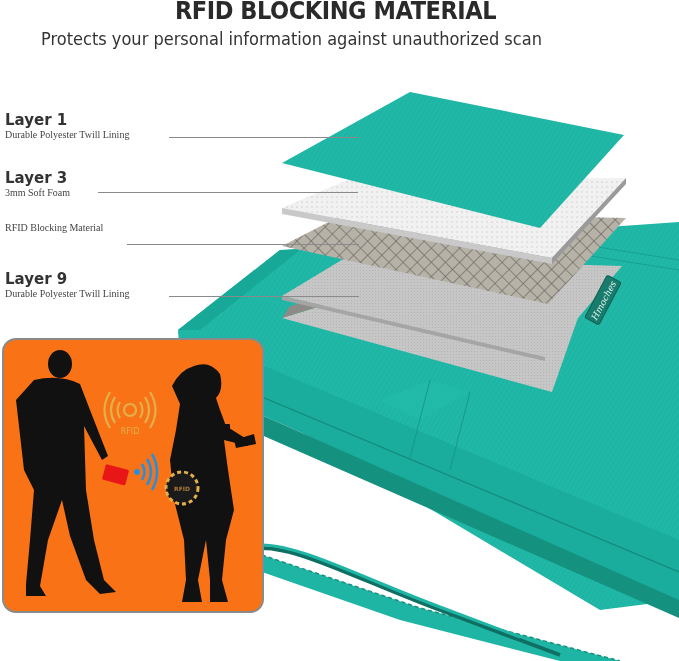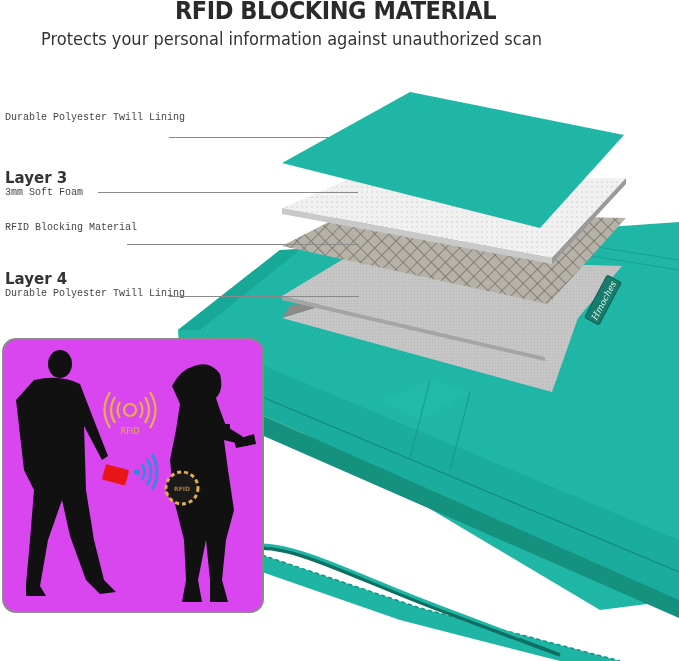--- a/index.html
+++ b/index.html
@@ -1,24 +1,24 @@
 <!DOCTYPE html>
 <html><head>
 <meta charset="utf-8">
 <style>
   html, body { margin: 0; padding: 0; background: #ffffff; }
   body { width: 679px; height: 661px; position: relative; overflow: hidden; font-family: "Liberation Sans", "DejaVu Sans", sans-serif; }
   .title { position: absolute; left: 0; width: 679px; top: -4px; text-align: center; font-family: "DejaVu Sans", sans-serif; font-weight: bold; font-size: 25px; color: #2a2a2a; letter-spacing: -0.5px; transform: scaleX(0.9); transform-origin: 300px 0; }
   .subtitle { position: absolute; left: 41px; top: 28px; font-family: "DejaVu Sans", sans-serif; font-size: 18px; color: #333; transform: scaleX(0.9); transform-origin: 0 0; white-space: nowrap; }
   .layer-label { position: absolute; left: 5px; }
   .layer-label .name { font-family: "DejaVu Sans", sans-serif; font-weight: bold; font-size: 15px; color: #333; line-height: 17px; }
-  .layer-label .desc { font-family: Liberation Mono, monospace; font-size: 10px; color: #444; line-height: 12px; white-space: nowrap; }
+  .layer-label .desc { font-family: Liberation Serif, serif; font-size: 10px; color: #444; line-height: 12px; white-space: nowrap; }
   .leader { position: absolute; height: 1px; background: #8a8a8a; }
   svg.scene { position: absolute; left: 0; top: 0; }
-  .inset { position: absolute; left: 2px; top: 338px; width: 258px; height: 271px; border: 2px solid #8a8a8a; border-radius: 14px; background: #d946ef; overflow: hidden; }
+  .inset { position: absolute; left: 2px; top: 338px; width: 258px; height: 271px; border: 2px solid #8a8a8a; border-radius: 14px; background: #f97316; overflow: hidden; }
 </style>
 </head>
 <body>
 
 <div class="title">RFID BLOCKING MATERIAL</div>
 <div class="subtitle">Protects your personal information against unauthorized scan</div>
 
 <svg class="scene" width="679" height="661" viewBox="0 0 679 661">
   <defs>
     <pattern id="twill" width="4" height="4" patternUnits="userSpaceOnUse" patternTransform="rotate(30)">
@@ -72,37 +72,38 @@
 
   <polygon points="282,163 410,92 624,135 540,228" fill="url(#twill)"></polygon>
 
   <g transform="translate(603,300) rotate(-62)">
     <rect x="-24" y="-8" width="48" height="16" rx="2" fill="#177c6c" stroke="#0f5f53" stroke-width="1"></rect>
     <text x="0" y="4" text-anchor="middle" font-family="DejaVu Serif, serif" font-style="italic" font-size="9" fill="#e8f5f2">Hmoches</text>
   </g>
 </svg>
 
 <div class="layer-label" style="top:112px;">
+  <div class="name">Layer 1</div>
   <div class="desc">Durable Polyester Twill Lining</div>
 </div>
 <div class="leader" style="left:169px; top:137px; width:190px;"></div>
 
 <div class="layer-label" style="top:170px;">
   <div class="name">Layer 3</div>
   <div class="desc">3mm Soft Foam</div>
 </div>
 <div class="leader" style="left:98px; top:192px; width:260px;"></div>
 
 <div class="layer-label" style="top:222px;">
   <div class="desc">RFID Blocking Material</div>
 </div>
 <div class="leader" style="left:127px; top:244px; width:232px;"></div>
 
 <div class="layer-label" style="top:271px;">
-  <div class="name">Layer 4</div>
+  <div class="name">Layer 9</div>
   <div class="desc">Durable Polyester Twill Lining</div>
 </div>
 <div class="leader" style="left:169px; top:296px; width:190px;"></div>
 
 <div class="inset">
   <svg width="258" height="271" viewBox="0 0 258 271">
 
     <g fill="#111">
       <ellipse cx="56" cy="24" rx="12" ry="14"></ellipse>
       <path d="M30 40 Q56 34 76 44 L86 70 L104 116 L98 120 L80 86 L82 150 L90 200 L100 240 L112 252 L96 254 L82 240 L66 196 L58 160 L44 200 L36 246 L42 256 L22 256 L22 244 L26 200 L30 150 L20 130 L12 60 Z"></path>

